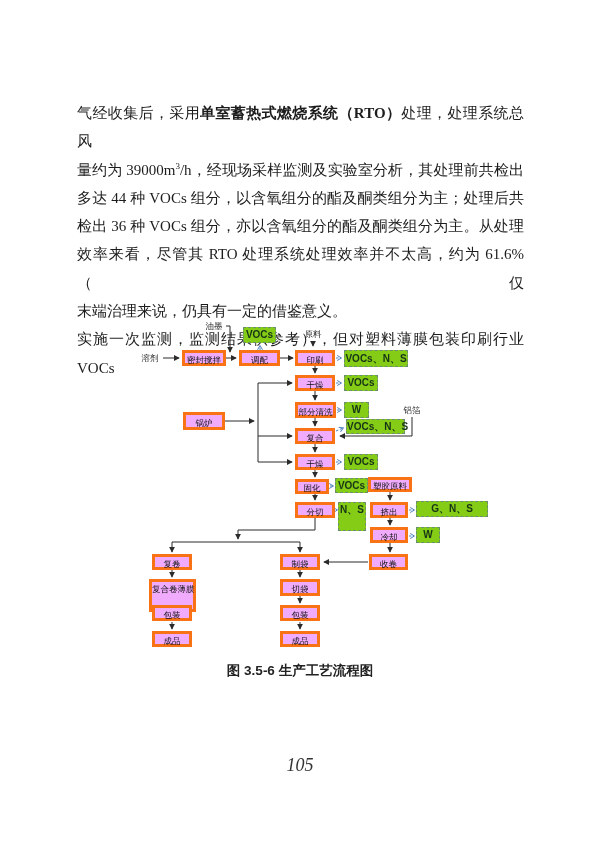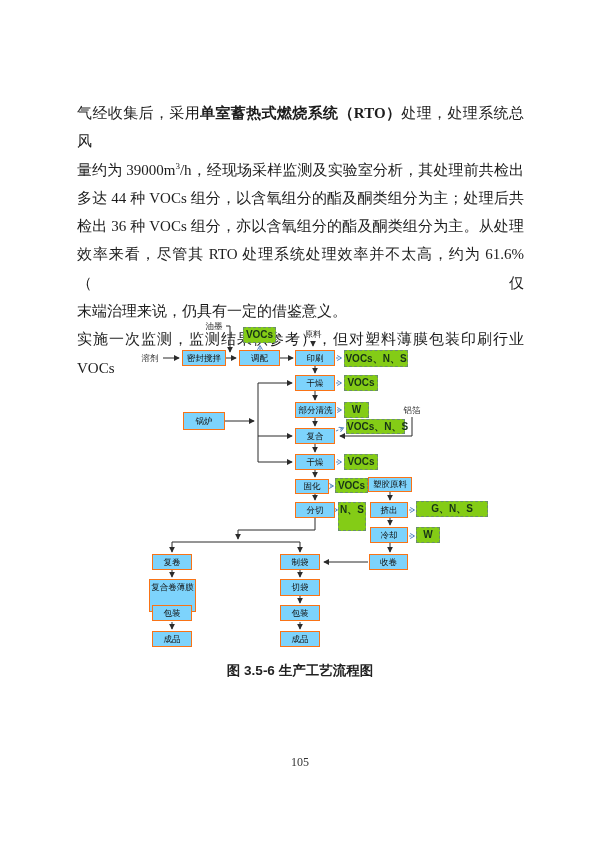--- a/index.html
+++ b/index.html
@@ -7,26 +7,26 @@
        font-family:"Liberation Serif","DejaVu Serif",serif;color:#1c1c1c;}
   .paragraph{position:absolute;left:77px;top:99px;width:447px;font-size:15px;}
   .para-line{line-height:28.3px;text-align:justify;text-align-last:justify;}
   .para-line.last{text-align-last:left;}
   .b{font-weight:bold;}
   sup{font-size:9px;line-height:0;}
   .flowchart{position:absolute;left:0;top:0;width:600px;height:848px;
              font-family:"Liberation Sans","DejaVu Sans",sans-serif;}
   .edges{position:absolute;left:0;top:0;}
   .node{position:absolute;box-sizing:border-box;text-align:center;white-space:nowrap;color:#111;}
-  .process{background:#7dd3fc;border:1px solid #f97316;font-size:8.5px;}
+  .process{background:#f0abfc;border:3px solid #f97316;font-size:8.5px;}
   .emission{background:#84cc16;border:1px dashed #6b8f6b;font-size:10px;font-weight:bold;color:#173317;}
   .label{font-size:8.5px;color:#222;}
   .caption{position:absolute;top:662px;left:0;width:600px;text-align:center;
            font-size:13.5px;font-weight:bold;font-family:"Liberation Sans","DejaVu Sans",sans-serif;color:#222;}
-  .page-number{position:absolute;top:755px;left:0;width:600px;text-align:center;font-size:12px;color:#333;}
+  .page-number{position:absolute;top:755px;left:0;width:600px;text-align:center;font-size:18px;color:#333;font-style:italic;}
 </style>
 </head>
 <body>
 
 <div class="paragraph">
     <div class="para-line"><span>气经收集后，采用</span><span class="b">单室蓄热式燃烧系统（RTO）</span><span>处理，处理系统总风</span></div>
     <div class="para-line"><span>量约为 39000m</span><sup>3</sup><span>/h，经现场采样监测及实验室分析，其处理前共检出</span></div>
     <div class="para-line"><span>多达 44 种 VOCs 组分，以含氧组分的酯及酮类组分为主；处理后共</span></div>
     <div class="para-line"><span>检出 36 种 VOCs 组分，亦以含氧组分的酯及酮类组分为主。从处理</span></div>
     <div class="para-line"><span>效率来看，尽管其 RTO 处理系统处理效率并不太高，约为 61.6%（仅</span></div>

